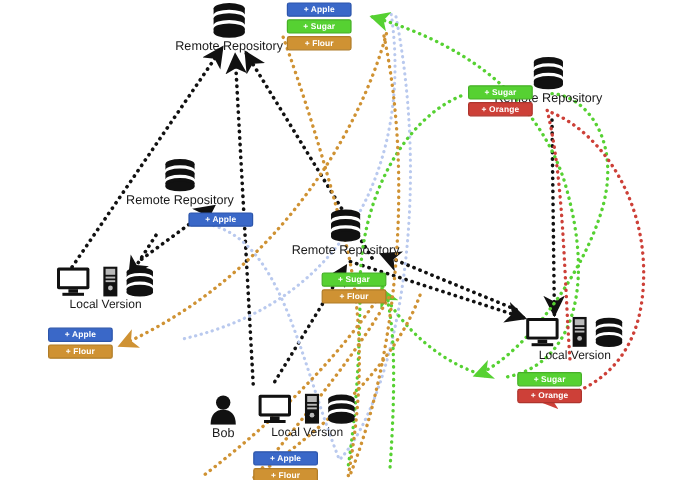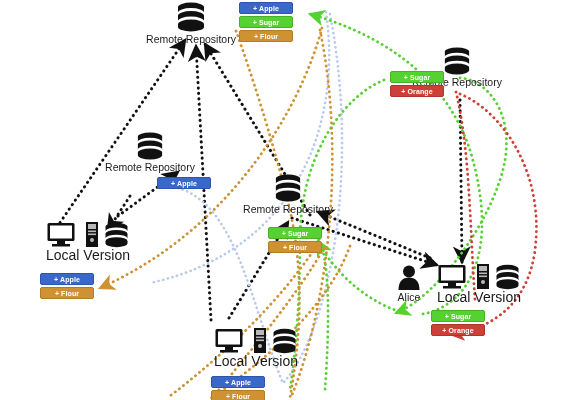--- a/index.html
+++ b/index.html
@@ -17,21 +17,21 @@
   .glyphrow{display:flex;align-items:flex-end;justify-content:center;gap:5px;}
   .caption{
     text-align:center;
     font-size:10.5px;
     color:#1a1a1a;
     line-height:12px;
     margin-top:1px;
     white-space:nowrap;
     font-family:"Liberation Sans", sans-serif;
   }
-  .cap-wide{font-size:14px;}
+  .cap-wide{font-size:10px;}
 
   
   .tags{position:absolute;display:flex;flex-direction:column;gap:2px;}
   .tag{
     width:54px;height:12px;
     border-radius:2px;
     color:#fff;
     font-size:7px;
     font-weight:bold;
     display:flex;align-items:center;justify-content:center;
@@ -220,20 +220,29 @@
         <ellipse cx="16" cy="25" rx="13" ry="4.4" fill="#111"></ellipse>
       </svg>
     </div>
     <div class="caption cap-wide">Local Version</div>
   </div>
   <div class="tags" style="left:40px;top:273px;">
     <div class="tag apple">+ Apple</div>
     <div class="tag flour">+ Flour</div>
   </div>
 
+  <div class="node" style="left:168px;top:328px;width:36px;">
+    <div class="glyphrow">
+      <svg width="24" height="26" viewBox="0 0 24 26">
+        <circle cx="12" cy="7.5" r="6" fill="#111"></circle>
+        <path d="M1.5,26 C1.5,17 6,13.5 12,13.5 C18,13.5 22.5,17 22.5,26 Z" fill="#111"></path>
+      </svg>
+    </div>
+    <div class="caption">Bob</div>
+  </div>
   <div class="node" style="left:204px;top:328px;width:104px;">
     <div class="glyphrow">
       <svg width="34" height="26" viewBox="0 0 34 26">
         <rect x="0.5" y="1" width="27" height="18" rx="1.5" fill="#111"></rect>
         <rect x="3" y="3.5" width="22" height="13" fill="#fff"></rect>
         <rect x="10" y="19" width="8" height="3" fill="#111"></rect>
         <rect x="5" y="22" width="18" height="2.5" fill="#111"></rect>
       </svg>
       <svg width="12" height="26" viewBox="0 0 12 26">
         <rect x="0" y="0" width="12" height="25" fill="#111"></rect>
@@ -254,29 +263,20 @@
         <ellipse cx="16" cy="25" rx="13" ry="4.4" fill="#111"></ellipse>
       </svg>
     </div>
     <div class="caption cap-wide">Local Version</div>
   </div>
   <div class="tags" style="left:211px;top:376px;">
     <div class="tag apple">+ Apple</div>
     <div class="tag flour">+ Flour</div>
   </div>
 
-  <div class="node" style="left:391px;top:264px;width:36px;">
-    <div class="glyphrow">
-      <svg width="24" height="26" viewBox="0 0 24 26">
-        <circle cx="12" cy="7.5" r="6" fill="#111"></circle>
-        <path d="M1.5,26 C1.5,17 6,13.5 12,13.5 C18,13.5 22.5,17 22.5,26 Z" fill="#111"></path>
-      </svg>
-    </div>
-    <div class="caption">Alice</div>
-  </div>
   <div class="node" style="left:427px;top:264px;width:104px;">
     <div class="glyphrow">
       <svg width="34" height="26" viewBox="0 0 34 26">
         <rect x="0.5" y="1" width="27" height="18" rx="1.5" fill="#111"></rect>
         <rect x="3" y="3.5" width="22" height="13" fill="#fff"></rect>
         <rect x="10" y="19" width="8" height="3" fill="#111"></rect>
         <rect x="5" y="22" width="18" height="2.5" fill="#111"></rect>
       </svg>
       <svg width="12" height="26" viewBox="0 0 12 26">
         <rect x="0" y="0" width="12" height="25" fill="#111"></rect>

